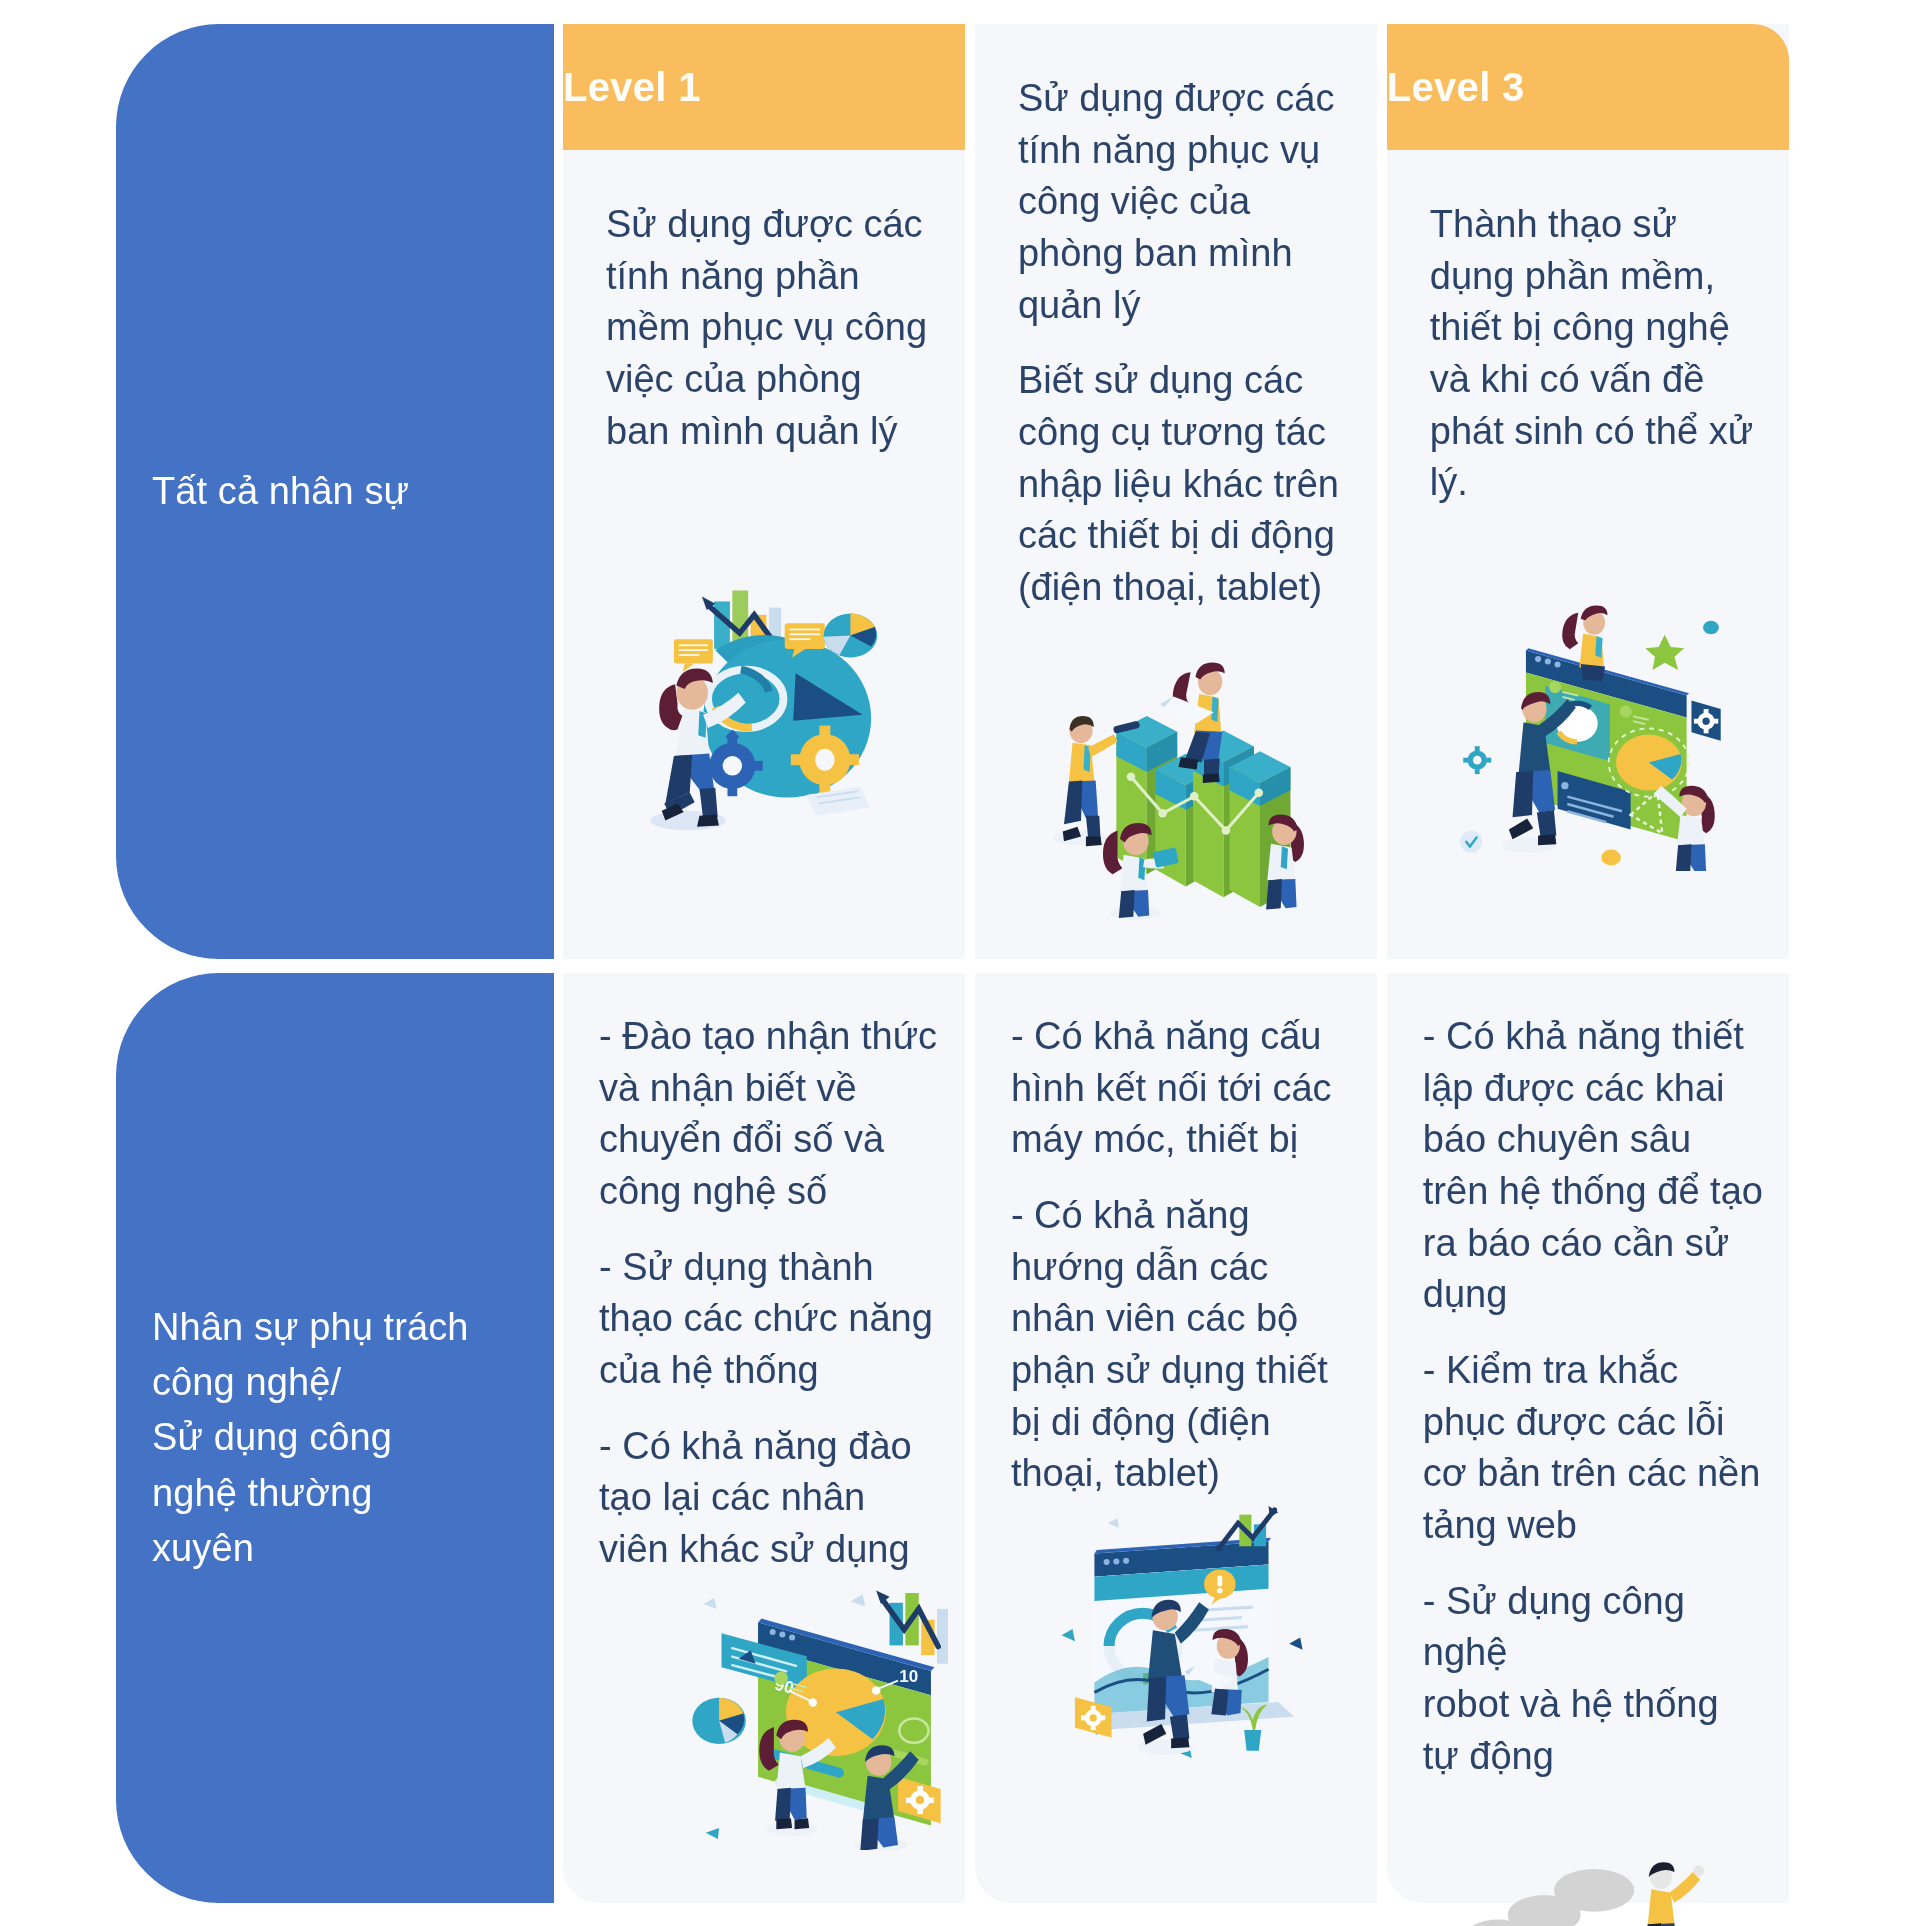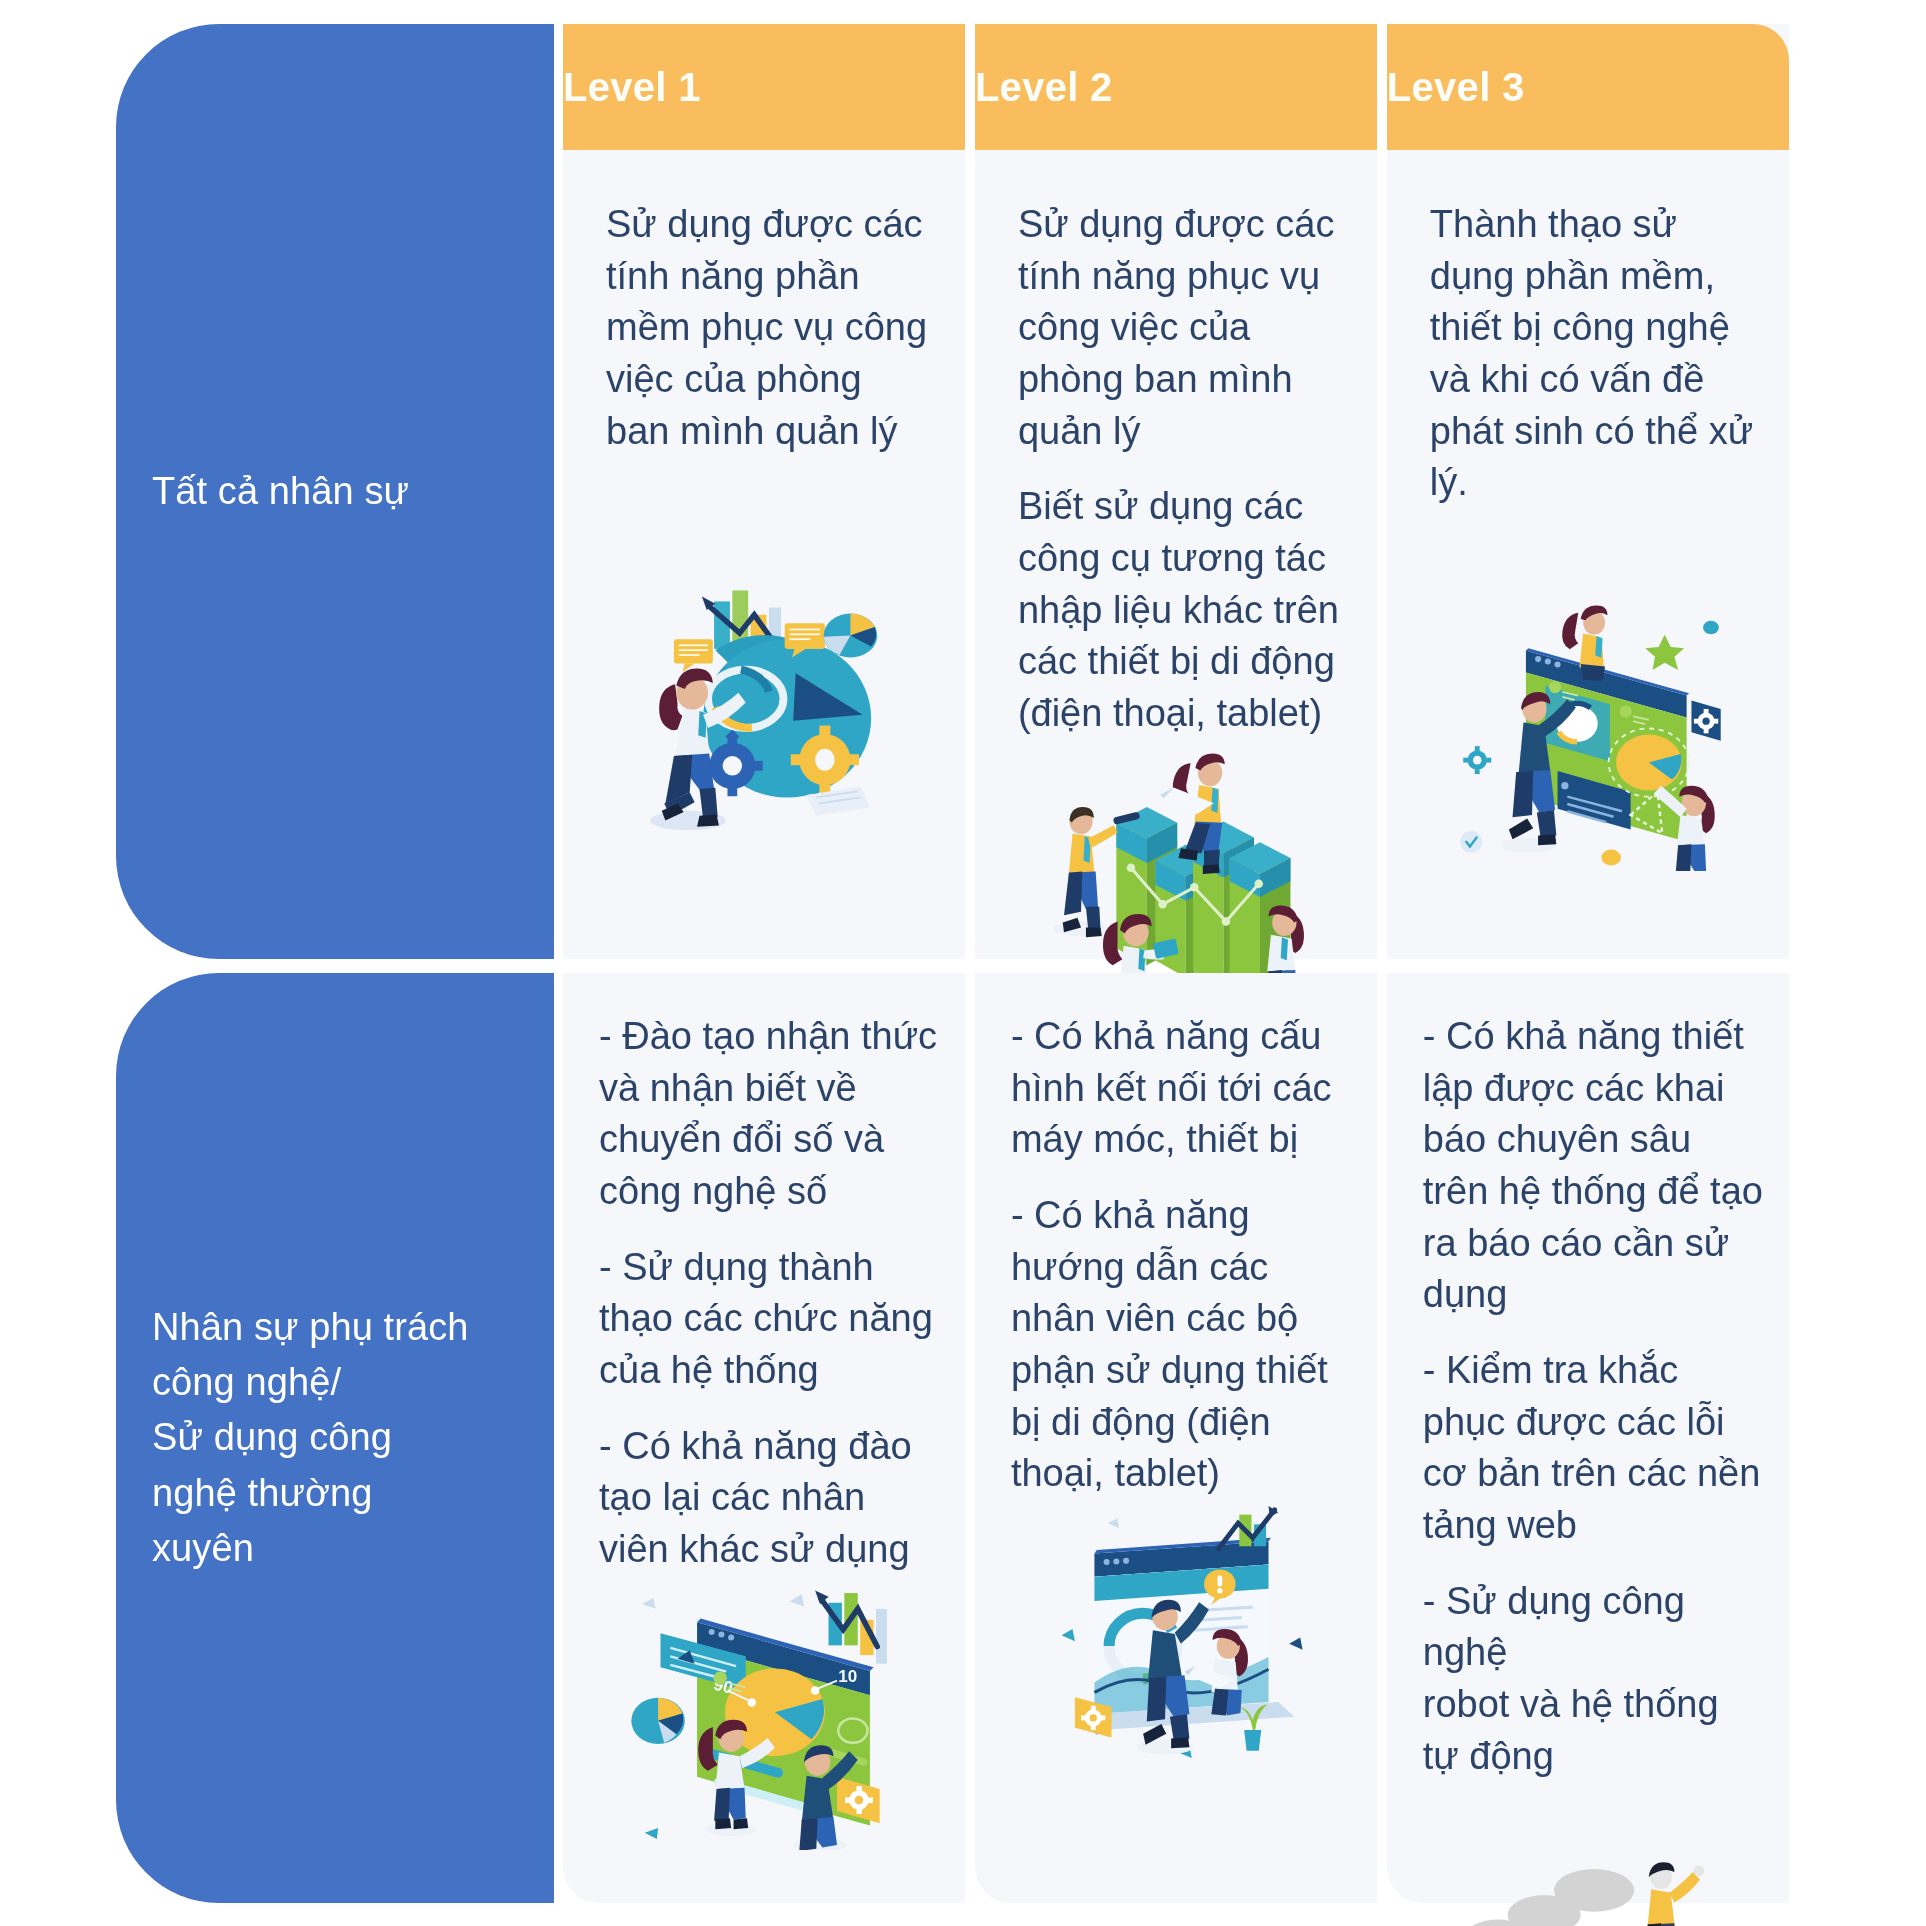--- a/index.html
+++ b/index.html
@@ -80,20 +80,21 @@
     display: flex;
     flex-direction: column;
     box-sizing: border-box;
   }
   .row-2 .col {
     border-bottom-left-radius: 36px;
     border-bottom-right-radius: 0;
   }
   .row-2 .col:first-child {
     border-bottom-left-radius: 36px;
+    align-items: flex-end;
   }
 
   
   .colhead {
     height: 126px;
     background: #F9BD5E;
     display: flex;
     align-items: center;
     box-sizing: border-box;
     flex: 0 0 auto;
@@ -256,23 +257,20 @@
                   <line x1="16" y1="4" x2="84" y2="-6"></line>
                     <line x1="20" y1="14" x2="88" y2="4"></line>
                 </g>
               </g>
             </svg>
           </div>
         </div>
       </div>
 
       <div class="col">
-        <div class="colhead">
-          <span class="colhead-label">Level 2</span>
-        </div>
         <div class="cellbody">
           <p class="para">Sử dụng được các tính năng phục vụ công việc của phòng ban mình quản lý</p>
           <p class="para">Biết sử dụng các công cụ tương tác nhập liệu khác trên các thiết bị di động (điện thoại, tablet)</p>
         </div>
         <div class="illus-wrap">
           <div class="illus">
             <svg viewBox="0 0 460 440" xmlns="http://www.w3.org/2000/svg">
 
               <g>
 

